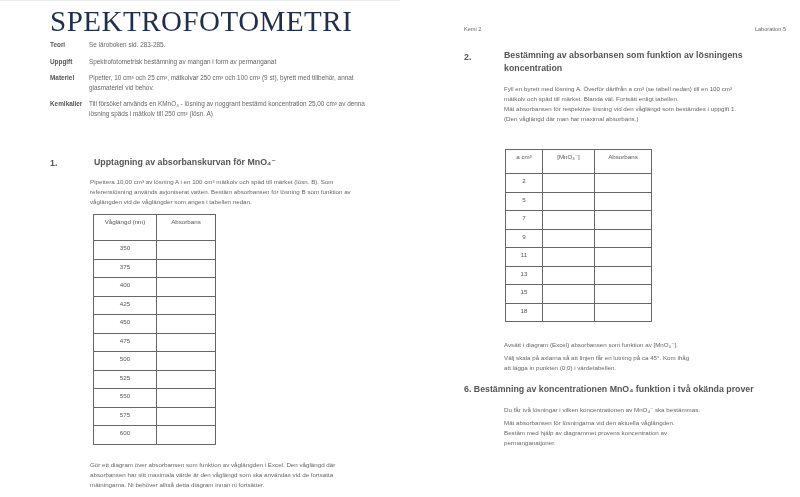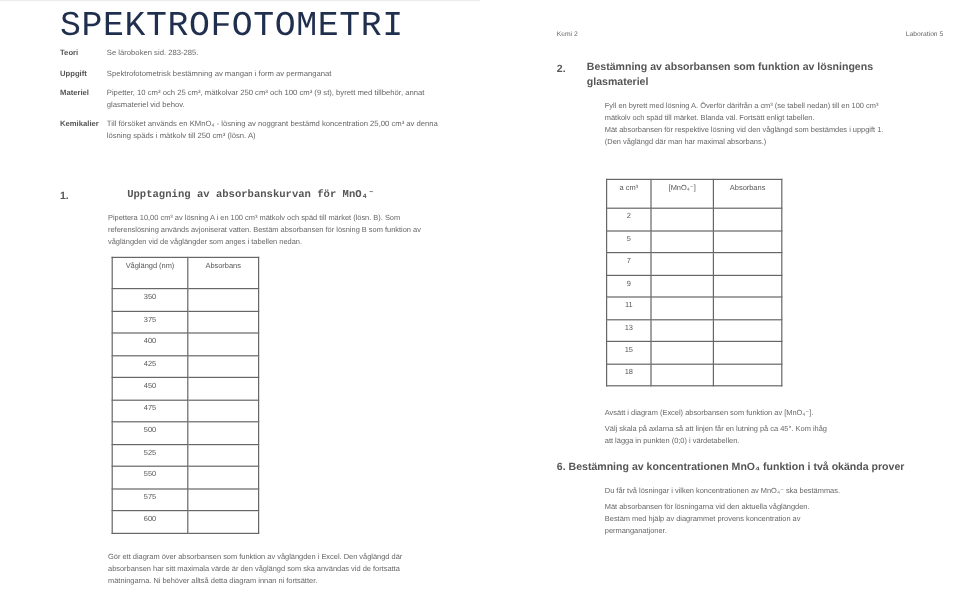--- a/index.html
+++ b/index.html
@@ -6,21 +6,21 @@
   body {
     width: 800px; height: 497px; overflow: hidden; position: relative;
     background: #ffffff; color: #555;
     font-family: "Liberation Sans", "DejaVu Sans", sans-serif;
   }
   .page { position: absolute; top: 0; height: 497px; background: #fff; }
   .page-left { left: 0; width: 400px; border-top: 1px solid #ececec; }
   .page-right { left: 400px; width: 400px; }
   .abs { position: absolute; }
   .title {
-    left: 50px; top: 4px; font-family: Liberation Mono, monospace;
+    left: 50px; top: 4px; font-family: Liberation Serif, serif;
     font-size: 29px; letter-spacing: 0.5px; color: #1f2f4d; white-space: nowrap;
   }
   .meta-label { font-size: 6.4px; font-weight: bold; color: #555; }
   .meta-value { font-size: 6.4px; color: #666; line-height: 9.5px; width: 300px; }
   .sec-num { font-size: 8.8px; font-weight: bold; color: #555; }
   .sec-title { font-size: 8.8px; font-weight: bold; color: #555; line-height: 13px; }
   .para { font-size: 6.2px; color: #666; line-height: 10px; }
   table.grid { border-collapse: collapse; position: absolute; }
   table.grid td, table.grid th {
     border: 1px solid #666; font-size: 6.2px; font-weight: normal; color: #555;
@@ -46,21 +46,21 @@
     <div>glasmateriel vid behov.</div>
   </div>
 
   <div class="abs meta-label" style="left:50px;top:99px;">Kemikalier</div>
   <div class="abs meta-value" style="left:89px;top:98px;">
     <div>Till försöket används en KMnO₄ - lösning av noggrant bestämd koncentration 25,00 cm³ av denna</div>
     <div>lösning späds i mätkolv till 250 cm³ (lösn. A)</div>
   </div>
 
   <div class="abs sec-num" style="left:50px;top:157px;">1.</div>
-  <div class="abs sec-title" style="left:106px;top:155px;font-family:Liberation Mono, monospace;">Upptagning av absorbanskurvan för MnO₄⁻</div>
+  <div class="abs sec-title" style="left:94px;top:155px;">Upptagning av absorbanskurvan för MnO₄⁻</div>
 
   <div class="abs para" style="left:90px;top:176px;width:310px;">
     <div>Pipettera 10,00 cm³ av lösning A i en 100 cm³ mätkolv och späd till märket (lösn. B). Som</div>
     <div>referenslösning används avjoniserat vatten. Bestäm absorbansen för lösning B som funktion av</div>
     <div>våglängden vid de våglängder som  anges i tabellen nedan.</div>
   </div>
 
   <table class="grid" style="left:93px;top:213px;width:123px;">
     <tbody>
         <tr style="height:26px;">
@@ -119,23 +119,23 @@
     <div>absorbansen har sitt maximala värde är den våglängd som ska användas vid de fortsatta</div>
     <div>mätningarna. Ni behöver alltså detta diagram innan ni fortsätter.</div>
   </div>
 </div>
 
 <div class="page page-right">
   <div class="abs small" style="left:64px;top:26px;">Kemi 2</div>
   <div class="abs small" style="right:14px;top:26px;">Laboration 5</div>
 
   <div class="abs sec-num" style="left:64px;top:52px;">2.</div>
-  <div class="abs sec-title" style="left:89px;top:49px;width:290px;">
+  <div class="abs sec-title" style="left:104px;top:49px;width:290px;">
     <div>Bestämning av absorbansen som funktion av lösningens</div>
-    <div>glasmateriel</div>
+    <div>koncentration</div>
   </div>
 
   <div class="abs para" style="left:104px;top:84px;width:296px;">
     <div>Fyll en byrett med lösning A. Överför därifrån a cm³ (se tabell nedan) till en 100 cm³</div>
     <div>mätkolv och späd till märket. Blanda väl. Fortsätt enligt tabellen.</div>
     <div>Mät absorbansen för respektive lösning vid den våglängd som bestämdes i uppgift 1.</div>
     <div>(Den våglängd där man har maximal absorbans.)</div>
   </div>
 
   <table class="grid" style="left:105px;top:149px;width:147px;">

